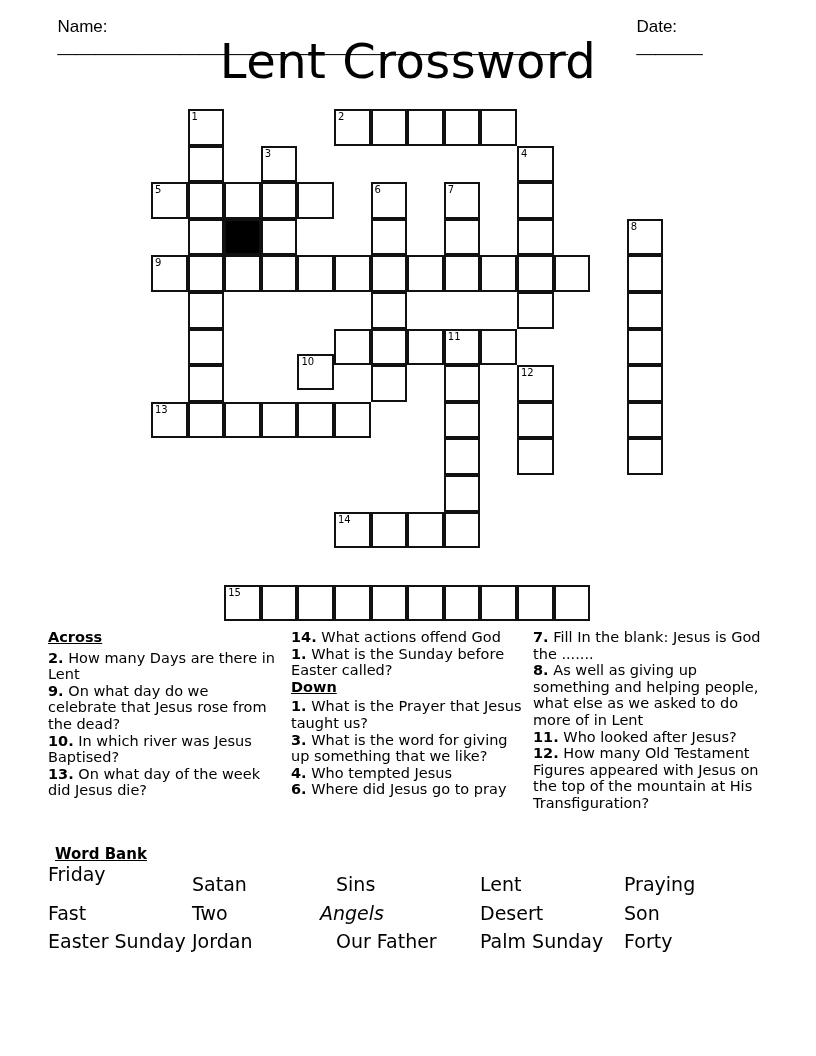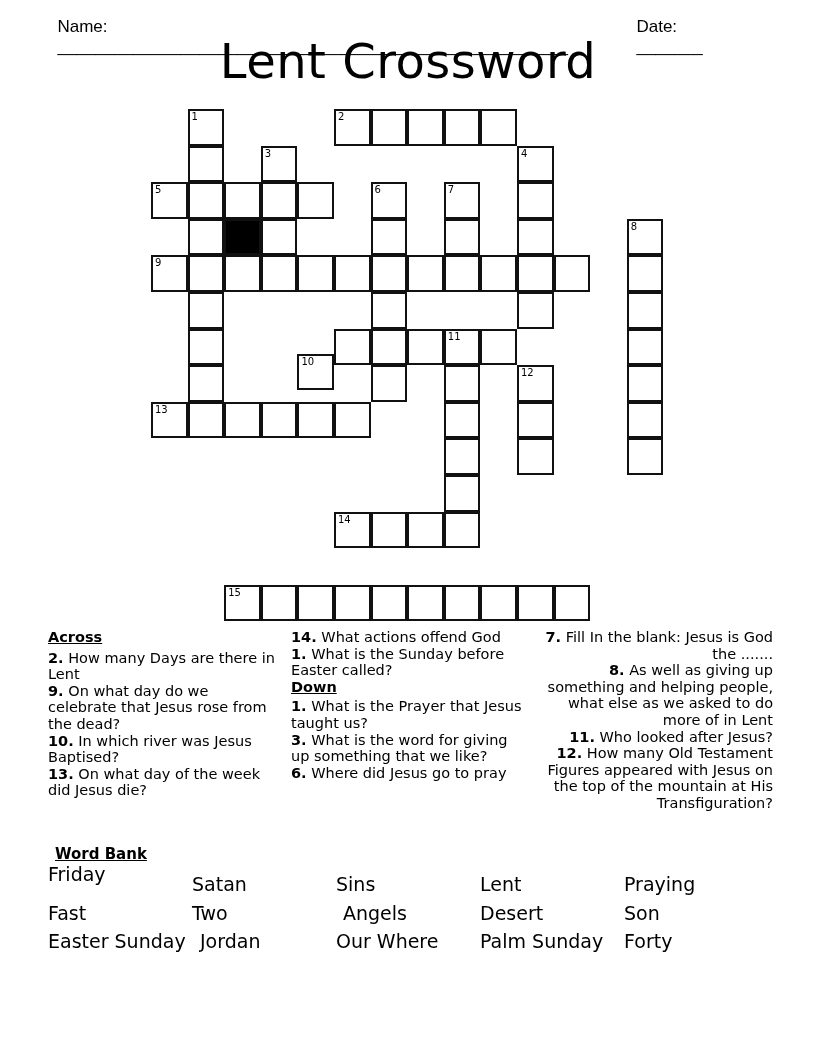--- a/index.html
+++ b/index.html
@@ -153,40 +153,41 @@
   <div class="clue"><b>13.</b><span> On what day of the week did Jesus die?</span></div>
 </div>
 
 <div class="col" style="left:291px; width:232px;">
   <div class="clue"><b>14.</b><span> What actions offend God</span></div>
   <div class="clue"><b>1.</b><span> What is the Sunday before Easter called?</span></div>
   <div class="heading">Down</div>
   <div style="height:3px"></div>
   <div class="clue"><b>1.</b><span> What is the Prayer that Jesus taught us?</span></div>
   <div class="clue"><b>3.</b><span> What is the word for giving up something that we like?</span></div>
+  <div class="clue"><b>4.</b><span> Who tempted Jesus</span></div>
   <div class="clue"><b>6.</b><span> Where did Jesus go to pray</span></div>
 </div>
 
-<div class="col" style="left:533px; width:240px;text-align:right;">
+<div class="col" style="left:533px; width:240px;">
   <div class="clue"><b>7.</b><span> Fill In the blank: Jesus is God the .......</span></div>
   <div class="clue"><b>8.</b><span> As well as giving up something and helping people, what else as we asked to do more of in Lent</span></div>
   <div class="clue"><b>11.</b><span> Who looked after Jesus?</span></div>
   <div class="clue"><b>12.</b><span> How many Old Testament Figures appeared with Jesus on the top of the mountain at His Transfiguration?</span></div>
 </div>
 
 <div class="wb-title">Word Bank</div>
 <div id="wordbank">
     <div class="wb-word" style="left: 48px; top: 863px;">Friday</div>
     <div class="wb-word" style="left: 192px; top: 873px;">Satan</div>
     <div class="wb-word" style="left: 336px; top: 873px;">Sins</div>
     <div class="wb-word" style="left: 480px; top: 873px;">Lent</div>
     <div class="wb-word" style="left: 624px; top: 873px;">Praying</div>
     <div class="wb-word" style="left: 48px; top: 902px;">Fast</div>
     <div class="wb-word" style="left: 192px; top: 902px;">Two</div>
-    <div class="wb-word" style="left: 343px; top: 902px;">Angels</div>
+    <div class="wb-word" style="left: 320px; top: 902px; font-style: italic;">Angels</div>
     <div class="wb-word" style="left: 480px; top: 902px;">Desert</div>
     <div class="wb-word" style="left: 624px; top: 902px;">Son</div>
     <div class="wb-word" style="left: 48px; top: 930px;">Easter Sunday</div>
-    <div class="wb-word" style="left: 200px; top: 930px;">Jordan</div>
-    <div class="wb-word" style="left: 336px; top: 930px;">Our Where</div>
+    <div class="wb-word" style="left: 192px; top: 930px;">Jordan</div>
+    <div class="wb-word" style="left: 336px; top: 930px;">Our Father</div>
     <div class="wb-word" style="left: 480px; top: 930px;">Palm Sunday</div>
     <div class="wb-word" style="left: 624px; top: 930px;">Forty</div>
   </div>
 
 </body></html>

